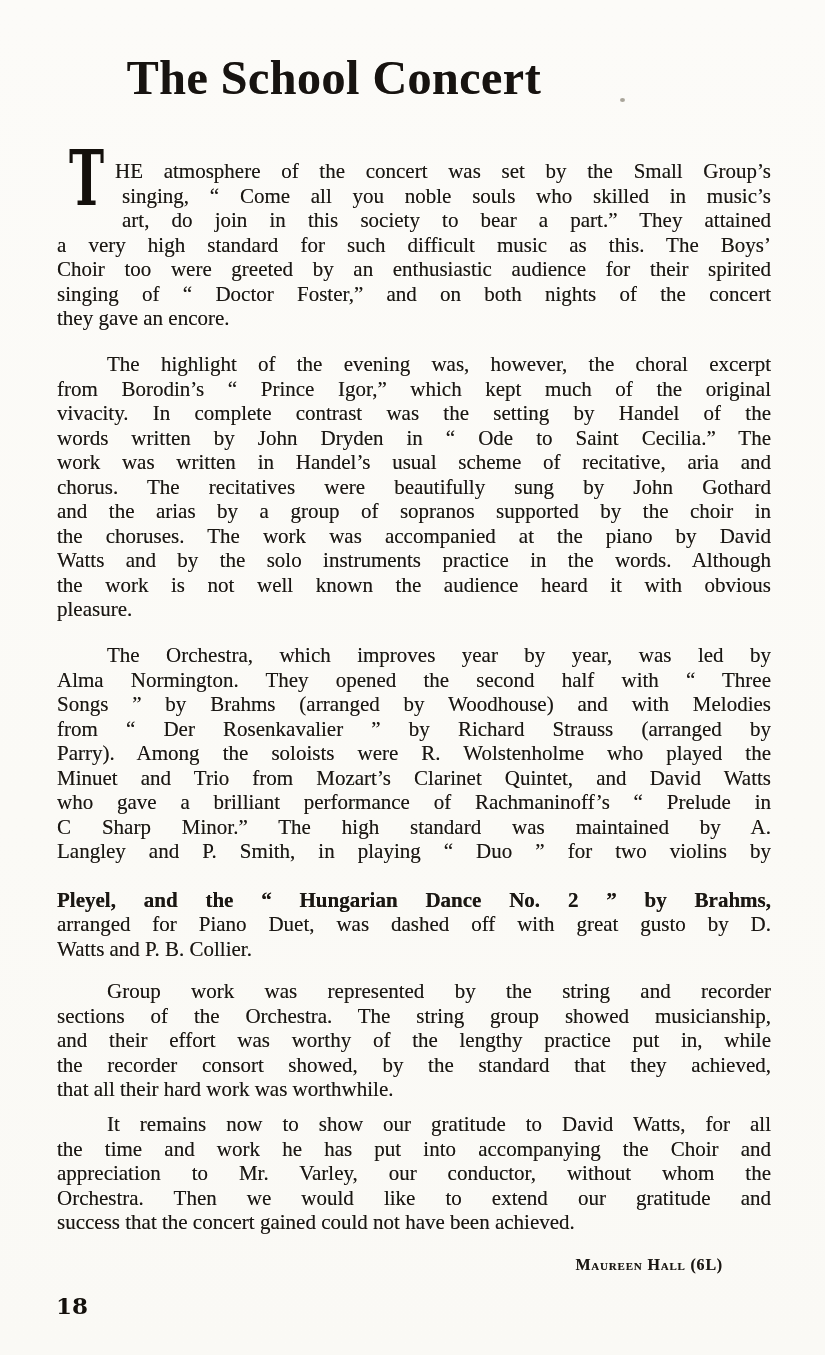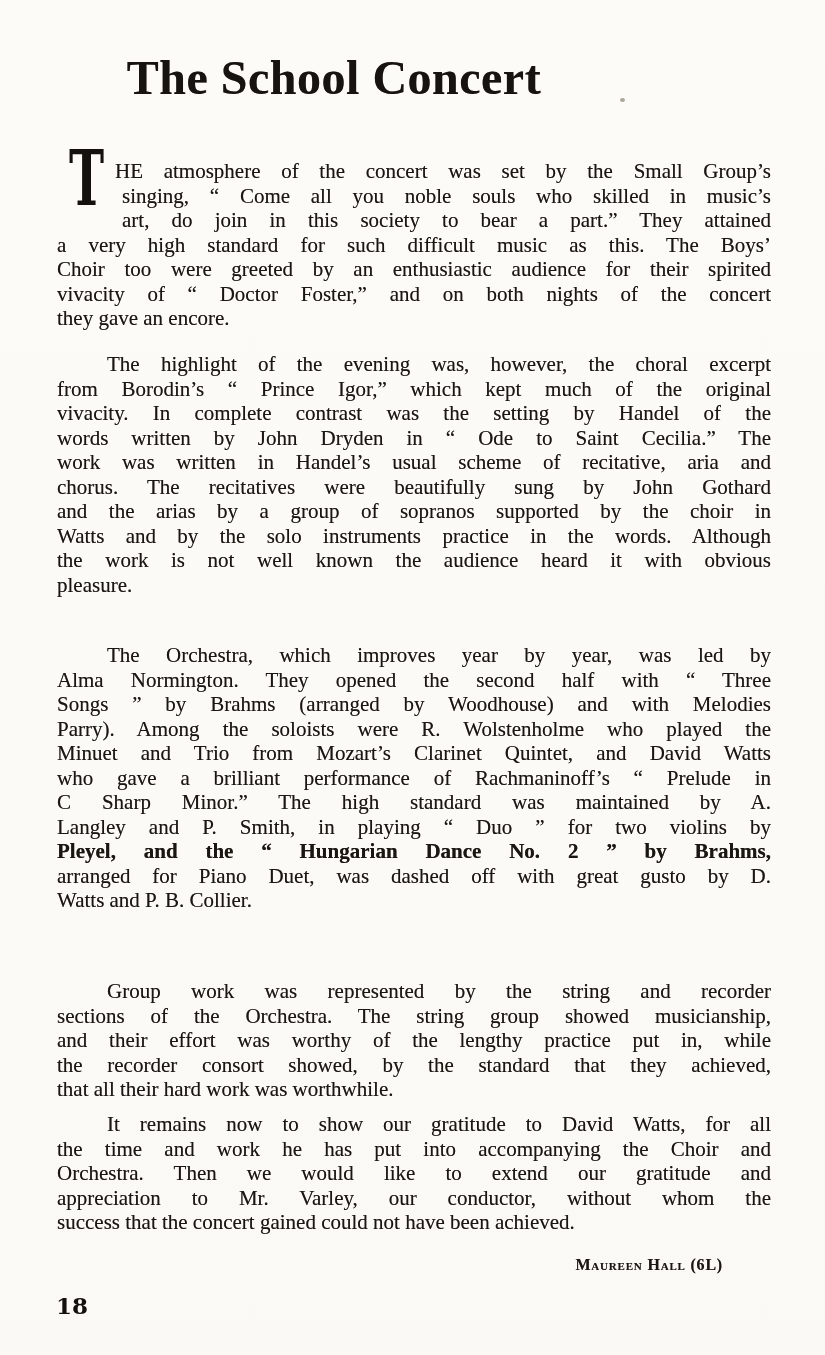--- a/index.html
+++ b/index.html
@@ -45,21 +45,21 @@
     font-size:21px;line-height:24.5px;
     text-align:justify;text-align-last:justify;
     text-justify:inter-word;
     white-space:normal;
     text-shadow:0 0 0.4px rgba(25,20,12,0.5);
   }
   .ln.last{text-align-last:left;}
   .ln.first{padding-left:50px;}
   .ln.dc1{padding-left:58px;margin-top:9px;}
   .ln.dc23{padding-left:65px;}
-  .ln.bold{font-weight:bold;text-shadow:0 0 0.6px rgba(25,20,12,0.7);}
+  .ln.bold{font-weight:bold;text-shadow:0 0 0.6px rgba(25,20,12,0.7);margin-top:24px;}
   .dropcap{
     position:absolute;left:12px;top:1px;
     font-family:"DejaVu Serif",serif;
     font-weight:bold;
     font-size:76px;line-height:56px;
     transform:scaleX(0.62);transform-origin:left top;
     color:#14100c;
   }
   .byline{
     position:absolute;top:1253px;left:57px;width:714px;
@@ -86,58 +86,60 @@
   <h1 class="title">The School Concert</h1>
   <div class="speck"></div>
   <div class="content" id="body-root">
       <div class="para p1">
         <span class="dropcap">T</span>
         <div class="ln dc1">HE atmosphere of the concert was set by the Small Group’s</div>
         <div class="ln dc23">singing, “ Come all you noble souls who skilled in music’s</div>
         <div class="ln dc23">art, do join in this society to bear a part.” They attained</div>
         <div class="ln">a very high standard for such difficult music as this. The Boys’</div>
         <div class="ln">Choir too were greeted by an enthusiastic audience for their spirited</div>
-        <div class="ln">vivacity of “ Doctor Foster,” and on both nights of the concert</div>
+        <div class="ln">singing of “ Doctor Foster,” and on both nights of the concert</div>
         <div class="ln last">they gave an encore.</div>
       </div>
       <div class="para p2">
         <div class="ln first">The highlight of the evening was, however, the choral excerpt</div>
         <div class="ln">from Borodin’s “ Prince Igor,” which kept much of the original</div>
         <div class="ln">vivacity. In complete contrast was the setting by Handel of the</div>
         <div class="ln">words written by John Dryden in “ Ode to Saint Cecilia.” The</div>
         <div class="ln">work was written in Handel’s usual scheme of recitative, aria and</div>
         <div class="ln">chorus. The recitatives were beautifully sung by John Gothard</div>
         <div class="ln">and the arias by a group of sopranos supported by the choir in</div>
+        <div class="ln">the choruses. The work was accompanied at the piano by David</div>
         <div class="ln">Watts and by the solo instruments practice in the words. Although</div>
         <div class="ln">the work is not well known the audience heard it with obvious</div>
         <div class="ln last">pleasure.</div>
       </div>
       <div class="para p3">
         <div class="ln first">The Orchestra, which improves year by year, was led by</div>
         <div class="ln">Alma Normington. They opened the second half with “ Three</div>
         <div class="ln">Songs ” by Brahms (arranged by Woodhouse) and with Melodies</div>
+        <div class="ln">from “ Der Rosenkavalier ” by Richard Strauss (arranged by</div>
         <div class="ln">Parry). Among the soloists were R. Wolstenholme who played the</div>
         <div class="ln">Minuet and Trio from Mozart’s Clarinet Quintet, and David Watts</div>
         <div class="ln">who gave a brilliant performance of Rachmaninoff’s “ Prelude in</div>
         <div class="ln">C Sharp Minor.” The high standard was maintained by A.</div>
         <div class="ln">Langley and P. Smith, in playing “ Duo ” for two violins by</div>
         <div class="ln bold">Pleyel, and the “ Hungarian Dance No. 2 ” by Brahms,</div>
         <div class="ln">arranged for Piano Duet, was dashed off with great gusto by D.</div>
         <div class="ln last">Watts and P. B. Collier.</div>
       </div>
       <div class="para p4">
         <div class="ln first">Group work was represented by the string and recorder</div>
         <div class="ln">sections of the Orchestra. The string group showed musicianship,</div>
         <div class="ln">and their effort was worthy of the lengthy practice put in, while</div>
         <div class="ln">the recorder consort showed, by the standard that they achieved,</div>
         <div class="ln last">that all their hard work was worthwhile.</div>
       </div>
       <div class="para p5">
         <div class="ln first">It remains now to show our gratitude to David Watts, for all</div>
         <div class="ln">the time and work he has put into accompanying the Choir and</div>
+        <div class="ln">appreciation to Mr. Varley, our conductor, without whom the</div>
         <div class="ln">Orchestra. Then we would like to extend our gratitude and</div>
-        <div class="ln">appreciation to Mr. Varley, our conductor, without whom the</div>
         <div class="ln last">success that the concert gained could not have been achieved.</div>
       </div>
     </div>
   <div class="byline">Maureen Hall (6L)</div>
   <div class="pagenum">18</div>
 </div>
 
 </body></html>

